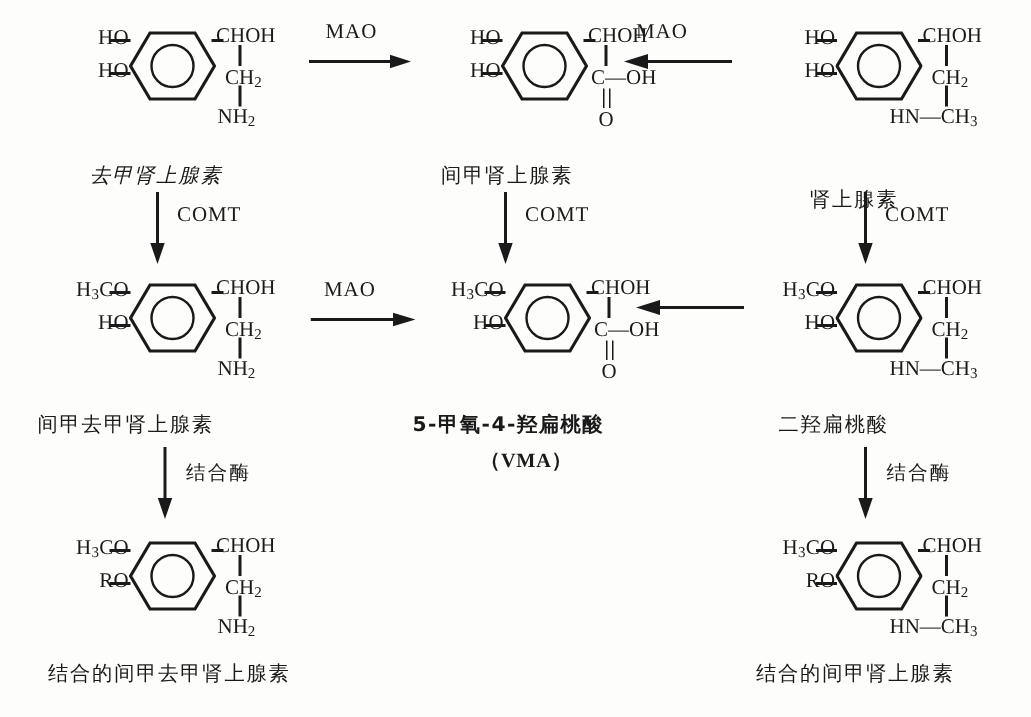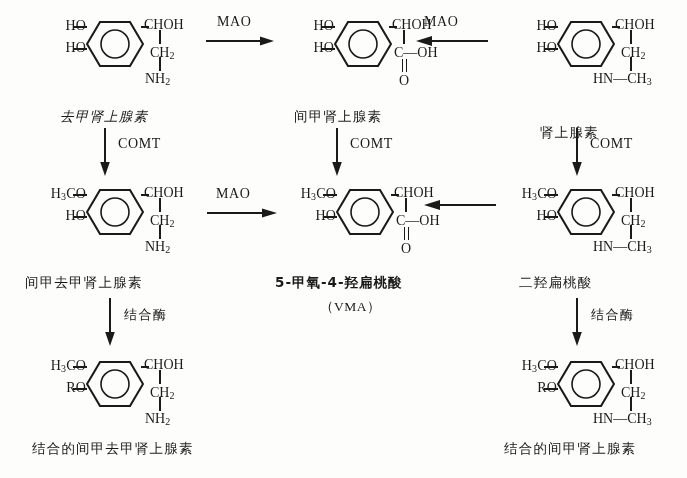--- a/index.html
+++ b/index.html
@@ -274,21 +274,21 @@
       <div class="chain">
         <span class="l1">CHOH</span>
         <span class="l2" style="left:2px;">C—OH</span>
         <span class="l3" style="left:7px; top:62px;">O</span>
         <div class="bond-v" style="left:11px; top:18px; height:14px;"></div>
         <div class="bond-v" style="left:9.5px; top:47px; height:13px;"></div>
         <div class="bond-v" style="left:13.5px; top:47px; height:13px;"></div>
       </div>
     </div>
     <div class="caption bold" style="left:-9px; top:94px;">5-甲氧-4-羟扁桃酸</div>
-    <div class="caption sub2" style="left:36px; top:118px;">（VMA）</div>
+    <div class="caption sub2" style="left:36px; top:118px;font-weight:bold;">（VMA）</div>
   </div>
 
   <div class="arrow-h" style="left:424px; top:198px;">
     <svg width="72" height="14" viewBox="0 0 72 14">
       <line x1="14" y1="7" x2="72" y2="7" stroke="#1a1a1a" stroke-width="2"></line>
       <polygon points="0,7 16,2 16,12" fill="#1a1a1a"></polygon>
     </svg>
   </div>
 
   <div class="mol" style="left:505px; top:180px;">

